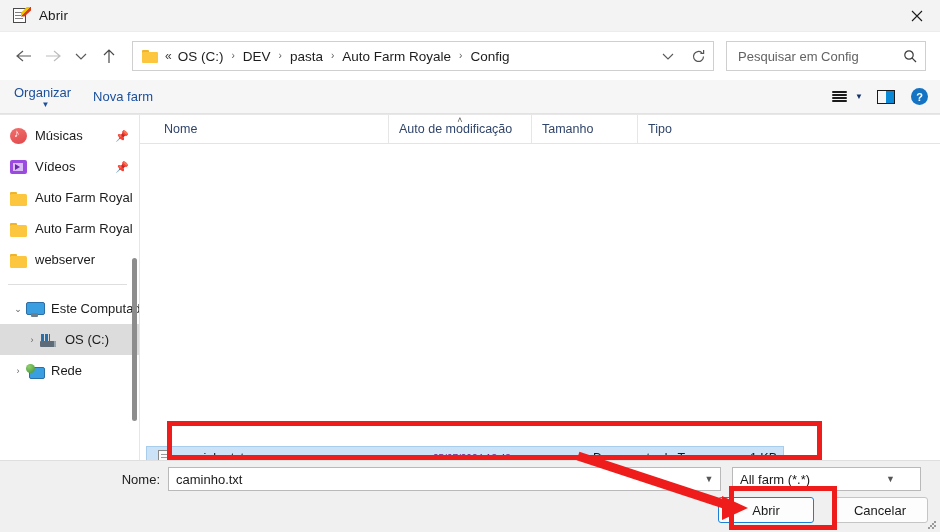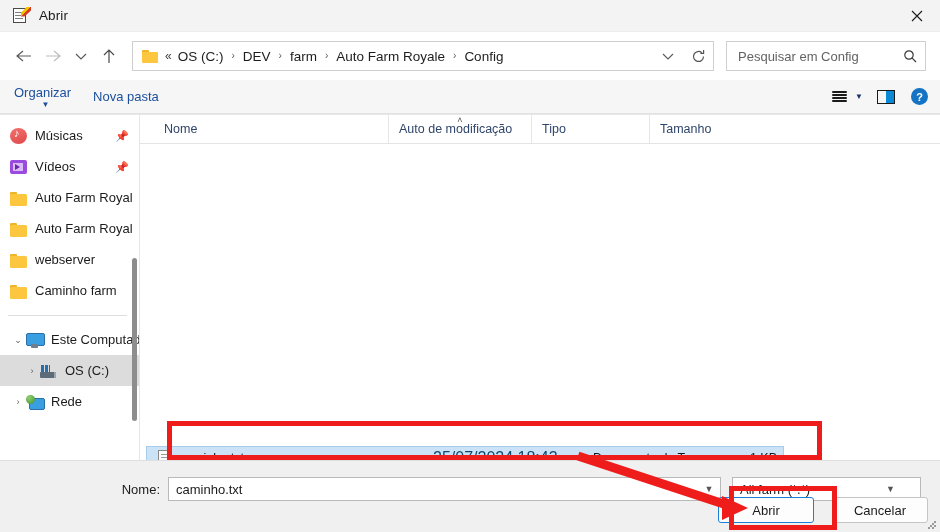--- a/index.html
+++ b/index.html
@@ -340,33 +340,33 @@
     flex: 0 0 13px;
     margin-left: 11px; margin-right: 9px;
     background: #fbfbfb;
     border: 1.2px solid #8a8a8a;
     position: relative;
   }
   .file-icon i {
     position: absolute; left: 2px; width: 7px; height: 1px; background: #9b9b9b;
   }
   .f-name { font-size: 12.5px; color: #141414; flex: 1 1 auto; }
-  .f-date { font-size: 16px; color: #0c4a6e; width: 160px; flex: 0 0 160px; }
+  .f-date { font-size: 10px; color: #701a75; width: 160px; flex: 0 0 160px; }
   .f-type { font-size: 12.5px; color: #141414; width: 128px; flex: 0 0 128px; }
   .f-size { font-size: 12.5px; color: #141414; width: 62px; flex: 0 0 62px; text-align: right; padding-right: 6px; }
 
   
   .footer {
     flex: 0 0 72px;
     background: #f0f0f0;
     border-top: 1px solid #dfdfdf;
     position: relative;
   }
   .namerow {
-    position: absolute; left: 0; top: 15px;
+    position: absolute; left: 0; top: 5px;
     width: 100%; height: 26px;
     display: flex; align-items: center;
   }
   .namelabel {
     width: 168px; flex: 0 0 168px;
     text-align: right; padding-right: 8px;
     font-size: 13px; color: #1b1b1b;
   }
   .namefield {
     width: 553px; flex: 0 0 553px;
@@ -482,21 +482,21 @@
     </div>
 
     <div class="addressbar">
       <div class="addr-folder"></div>
       <span class="crumb-sep-dbl">«</span>
       <div class="crumbs">
         <span class="crumb">OS (C:)</span>
         <span class="crumb-sep">›</span>
         <span class="crumb">DEV</span>
         <span class="crumb-sep">›</span>
-        <span class="crumb">farm</span>
+        <span class="crumb">pasta</span>
         <span class="crumb-sep">›</span>
         <span class="crumb">Auto Farm Royale</span>
         <span class="crumb-sep">›</span>
         <span class="crumb">Config</span>
       </div>
       <div class="addr-right">
         <div class="addr-chevron">
           <svg width="12" height="9" viewBox="0 0 12 9">
               <path d="M1 2 L6 7 L11 2" stroke="#5a5a5a" stroke-width="1.1" fill="none"></path>
             </svg>
@@ -520,21 +520,21 @@
       </span>
     </div>
   </div>
 
   <div class="cmdbar">
     <div class="cmditem">
       <span>Organizar</span>
       <span class="caret">▼</span>
     </div>
     <div class="cmditem">
-      <span>Nova pasta</span>
+      <span>Nova farm</span>
     </div>
     <div class="cmd-right">
       <div class="viewbtn">
         <span class="hamburger">
             <i></i>
             <i></i>
             <i></i>
             <i></i>
           </span>
         <span class="viewcaret">▼</span>
@@ -572,24 +572,20 @@
         <div class="sb-item">
           <span class="sb-icon ic-folder"></span>
           <span class="sb-label">Auto Farm Royal</span>
         </div>
 
         <div class="sb-item">
           <span class="sb-icon ic-folder"></span>
           <span class="sb-label">webserver</span>
         </div>
 
-        <div class="sb-item">
-          <span class="sb-icon ic-folder"></span>
-          <span class="sb-label">Caminho farm</span>
-        </div>
 
         <div class="sb-sep"></div>
 
         <div class="sb-item">
           <span class="sb-expander">⌄</span>
           <span class="sb-icon ic-pc"></span>
           <span class="sb-label">Este Computador</span>
         </div>
 
         <div class="sb-item selected" style="padding-left:24px">
@@ -609,25 +605,25 @@
 
     <div class="filepane">
       <div class="colhead">
         <div class="col c-name">
           <span>Nome</span>
         </div>
         <div class="col c-date">
           <span class="sortarrow">˄</span>
           <span>Auto de modificação</span>
         </div>
+        <div class="col c-size">
+          <span>Tamanho</span>
+        </div>
         <div class="col c-type">
           <span>Tipo</span>
-        </div>
-        <div class="col c-size">
-          <span>Tamanho</span>
         </div>
       </div>
 
       <div class="filelist">
         <div class="filerow">
           <span class="file-icon">
             <i style="top:3px"></i>
               <i style="top:6px"></i>
               <i style="top:9px"></i>
               <i style="top:12px"></i>

